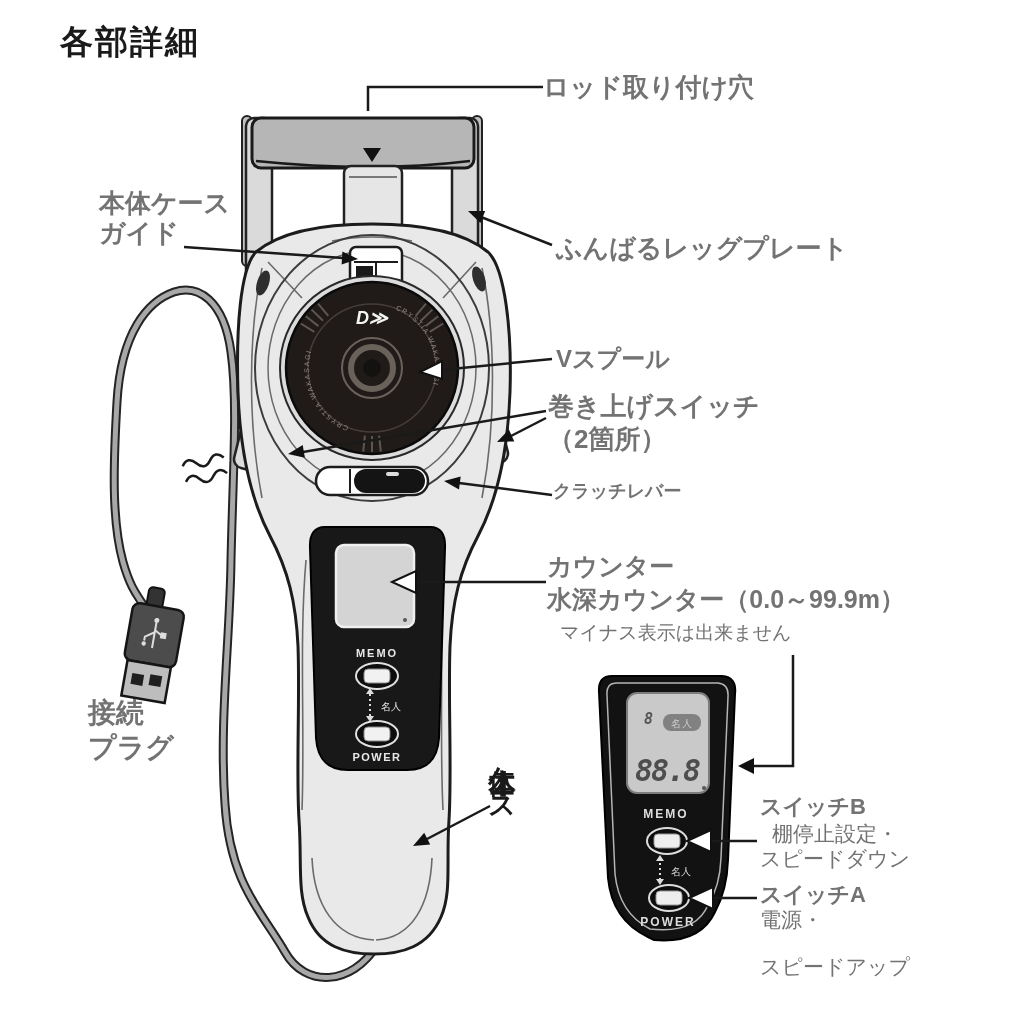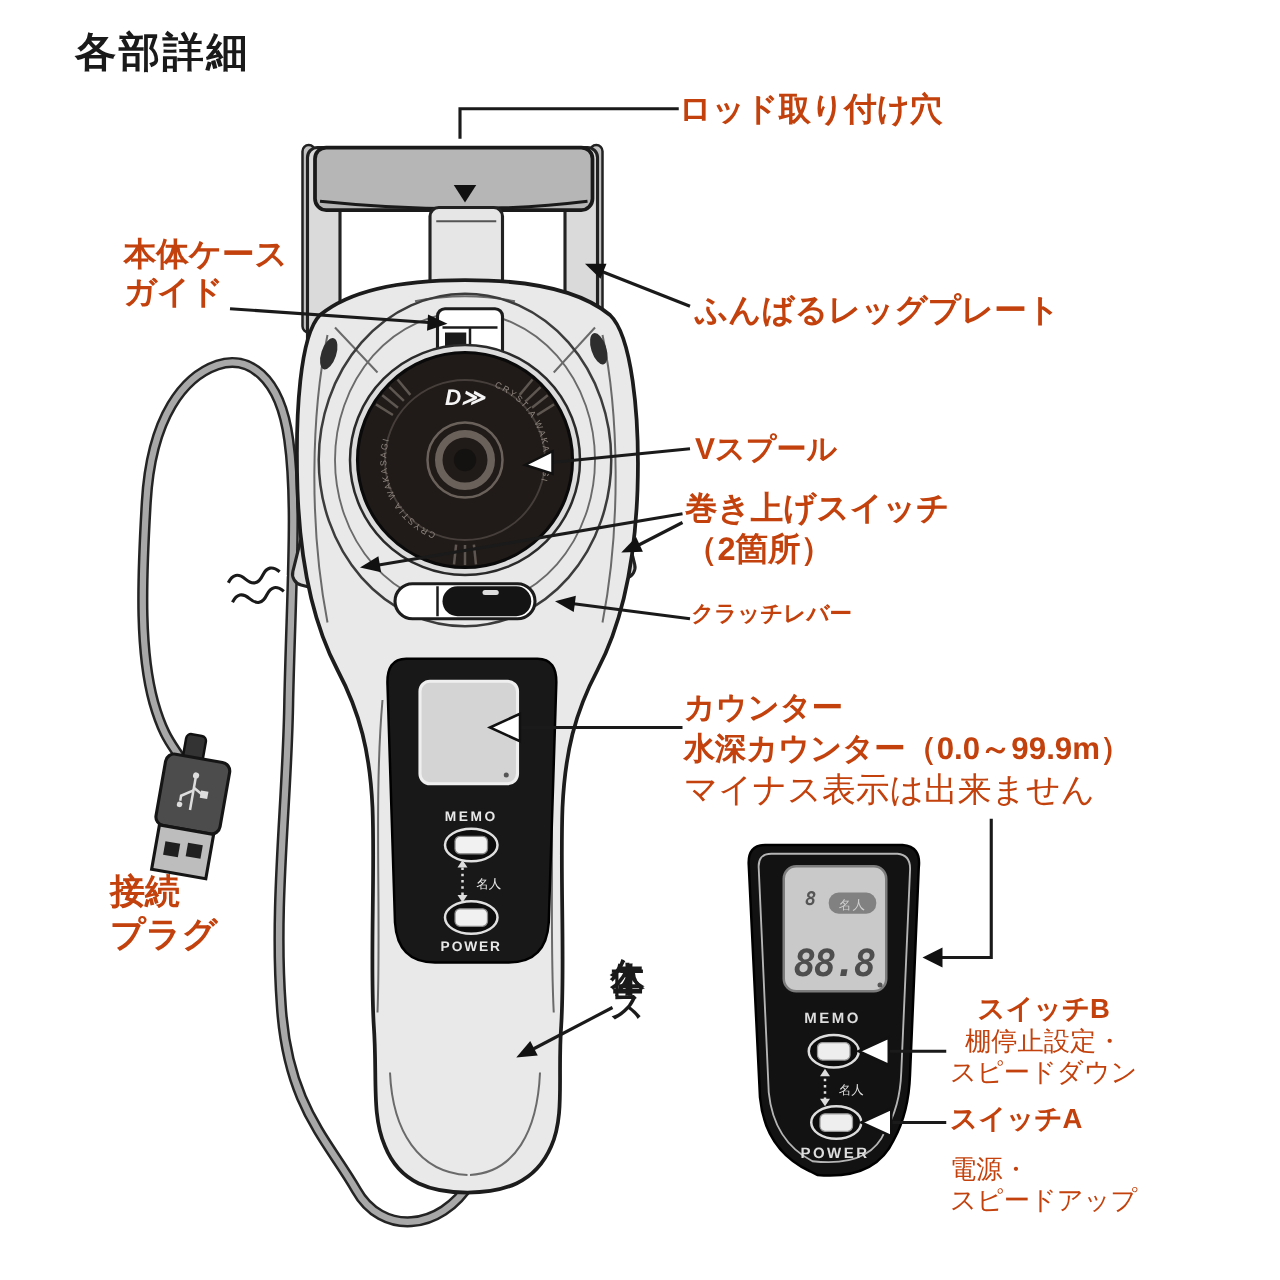--- a/index.html
+++ b/index.html
@@ -1,19 +1,19 @@
 <!DOCTYPE html>
 <html><head>
 <meta charset="utf-8">
 <style>
   html,body{margin:0;padding:0;background:#fff;}
   .canvas{position:relative;width:1024px;height:1024px;background:#ffffff;overflow:hidden;
           font-family:"Liberation Sans","DejaVu Sans",sans-serif;color:#1a1a1a;}
   svg.art{position:absolute;left:0;top:0;}
-  .lbl{position:absolute;font-weight:bold;color:#c2410c;white-space:nowrap;}
+  .lbl{position:absolute;font-weight:bold;color:#737373;white-space:nowrap;}
   .lbl .sub{font-weight:500;}
   .title{position:absolute;left:28px;top:20px;font-size:33px;font-weight:bold;letter-spacing:2px;margin-left:32px;}
   .v-text{position:absolute;writing-mode:vertical-rl;font-weight:bold;}
 </style>
 </head>
 <body>
 
 <div class="canvas">
 
 <svg class="art" width="1024" height="1024" viewBox="0 0 1024 1024">
@@ -240,35 +240,35 @@
 <div class="lbl" style="left:548px;top:390px;font-size:26px;line-height:33px;">
   <div>巻き上げスイッチ</div>
   <div>（2箇所）</div>
 </div>
 
 <div class="lbl" style="left:553px;top:479px;font-size:18px;">クラッチレバー</div>
 
 <div class="lbl" style="left:547px;top:550px;font-size:25px;line-height:33px;">
   <div>カウンター</div>
   <div>水深カウンター（0.0～99.9m）</div>
-  <div class="sub" style="font-size:27px;">マイナス表示は出来ません</div>
+  <div class="sub" style="font-size:19px;margin-left:13px;">マイナス表示は出来ません</div>
 </div>
 
 <div class="lbl" style="left:88px;top:695px;font-size:28px;line-height:35px;">
   <div>接続</div>
   <div>プラグ</div>
 </div>
 
 <div class="v-text" style="left:484px;top:748px;font-size:27px;height:180px;">本体ケース</div>
 
 <div class="lbl" style="left:760px;top:794px;font-size:22px;line-height:25px;">
-  <div style="margin-bottom:2px;text-align:center;">スイッチB</div>
+  <div style="margin-bottom:2px;">スイッチB</div>
   <div class="sub" style="font-size:21px;text-align:center;">棚停止設定・</div>
   <div class="sub" style="font-size:21px;">スピードダウン</div>
 </div>
 
 <div class="lbl" style="left:760px;top:882px;font-size:22px;line-height:25px;">
-  <div style="margin-bottom:16px;">スイッチA</div>
+  <div style="margin-bottom:0;">スイッチA</div>
   <div class="sub" style="font-size:21px;">電源・</div>
-  <div class="sub" style="font-size:21px;">スピードアップ</div>
+  <div class="sub" style="font-size:21px;margin-top:22px;">スピードアップ</div>
 </div>
 
 </div>
 
 </body></html>

